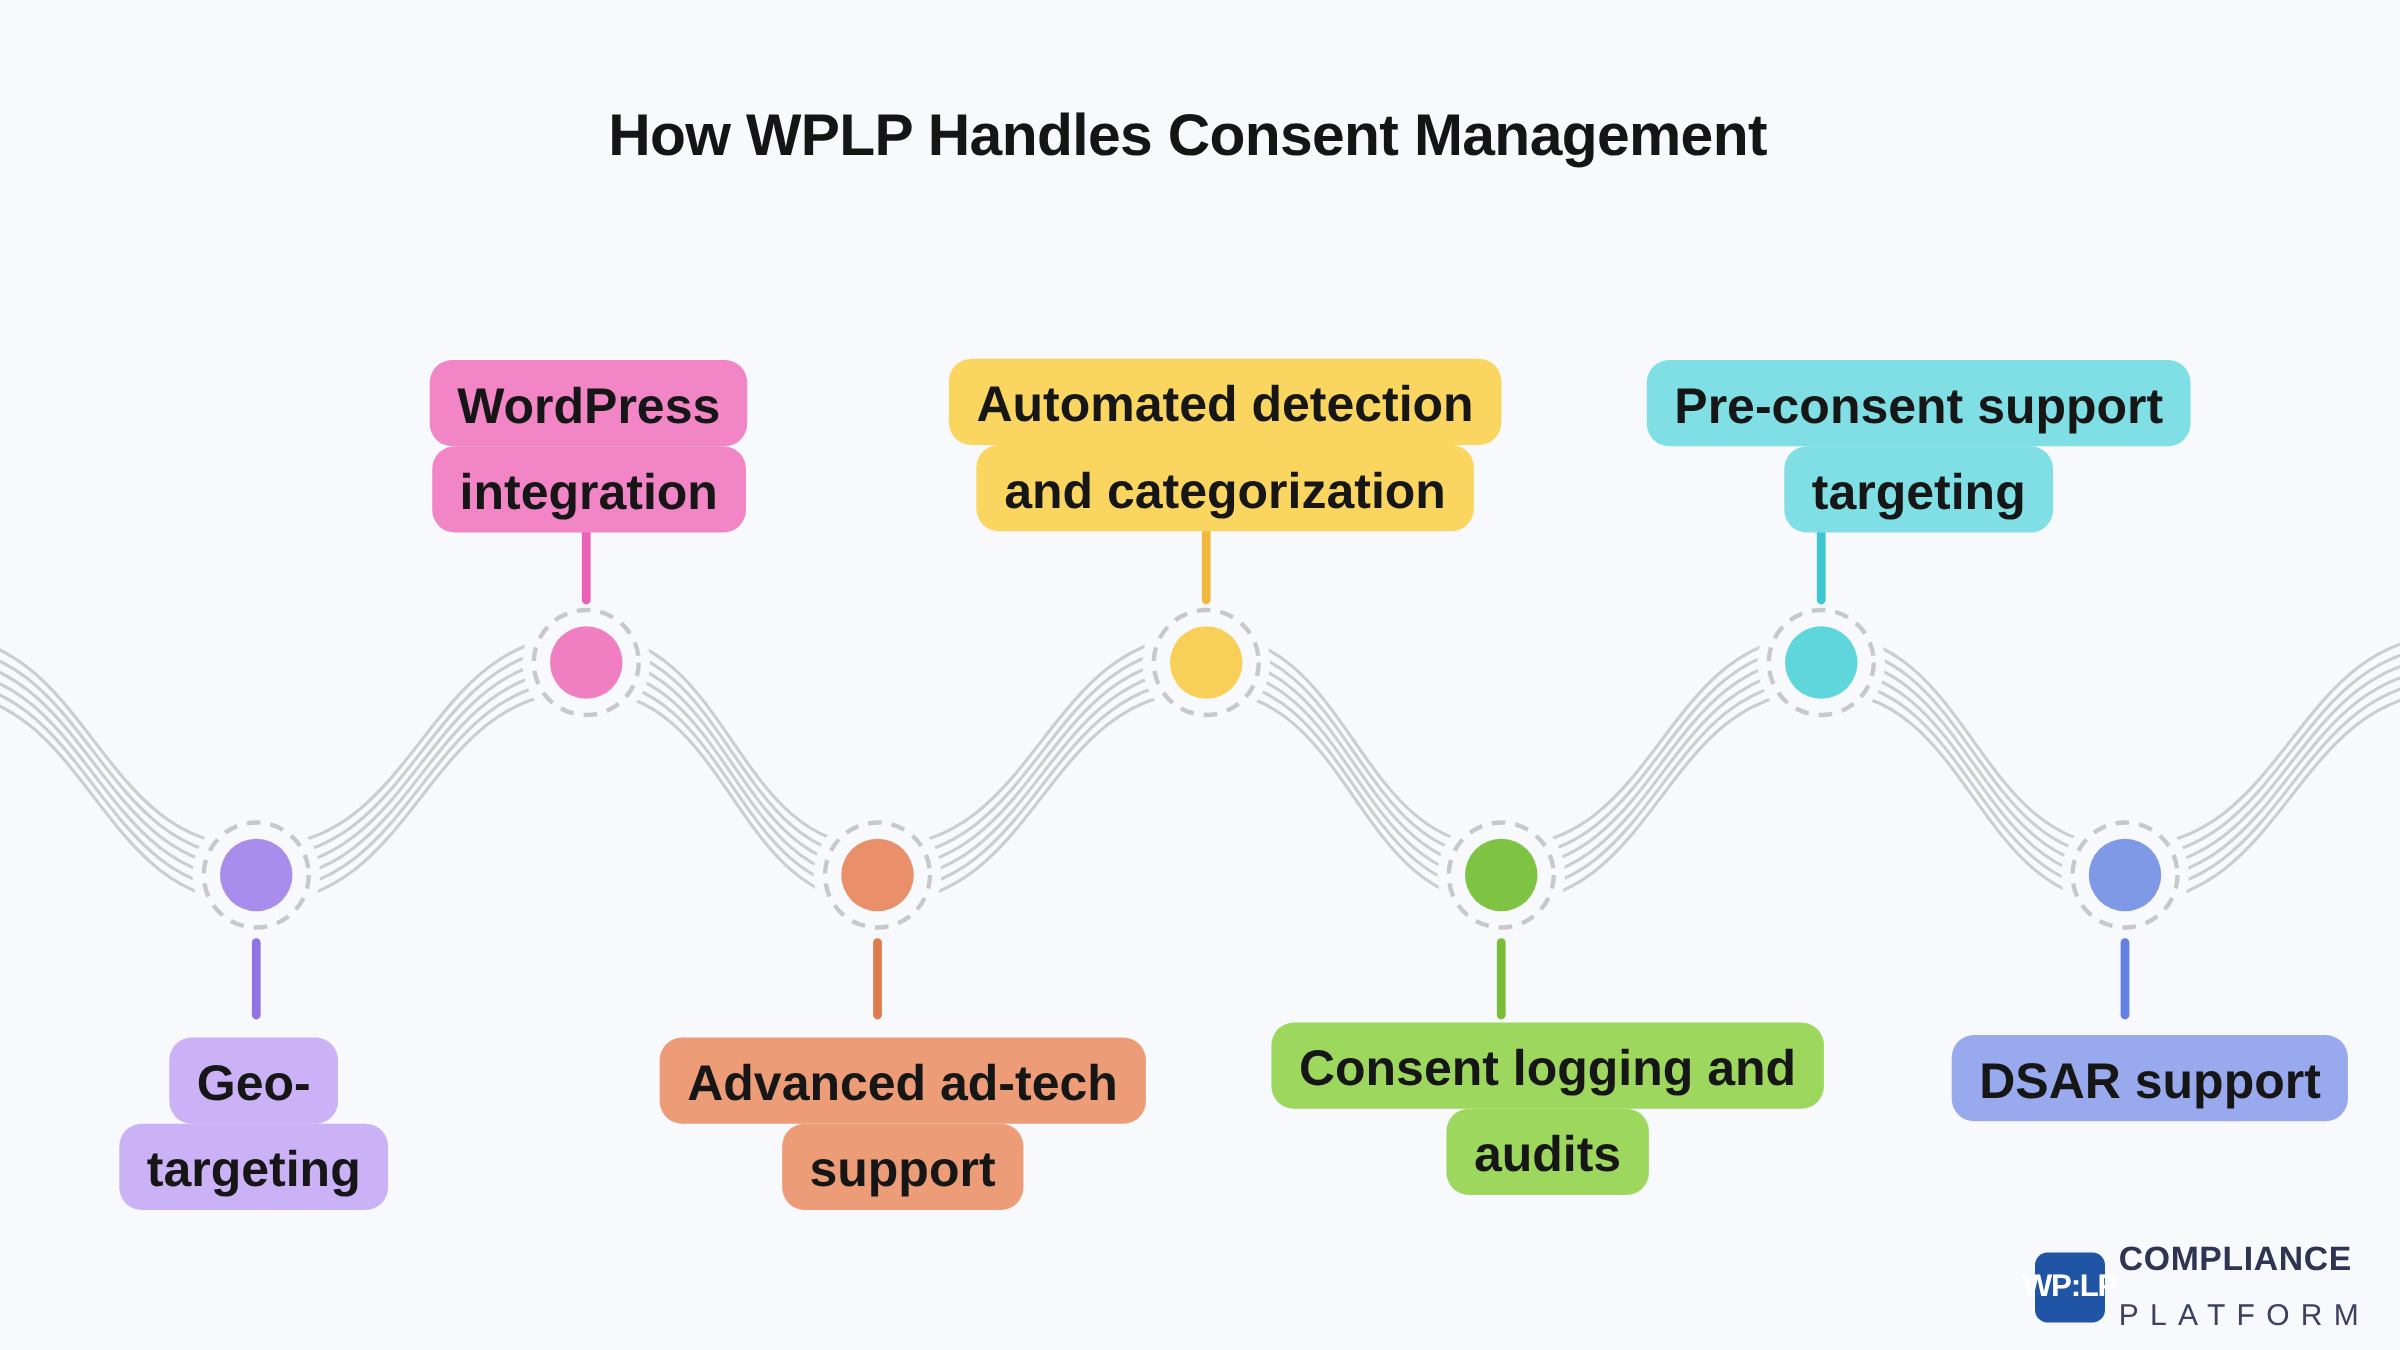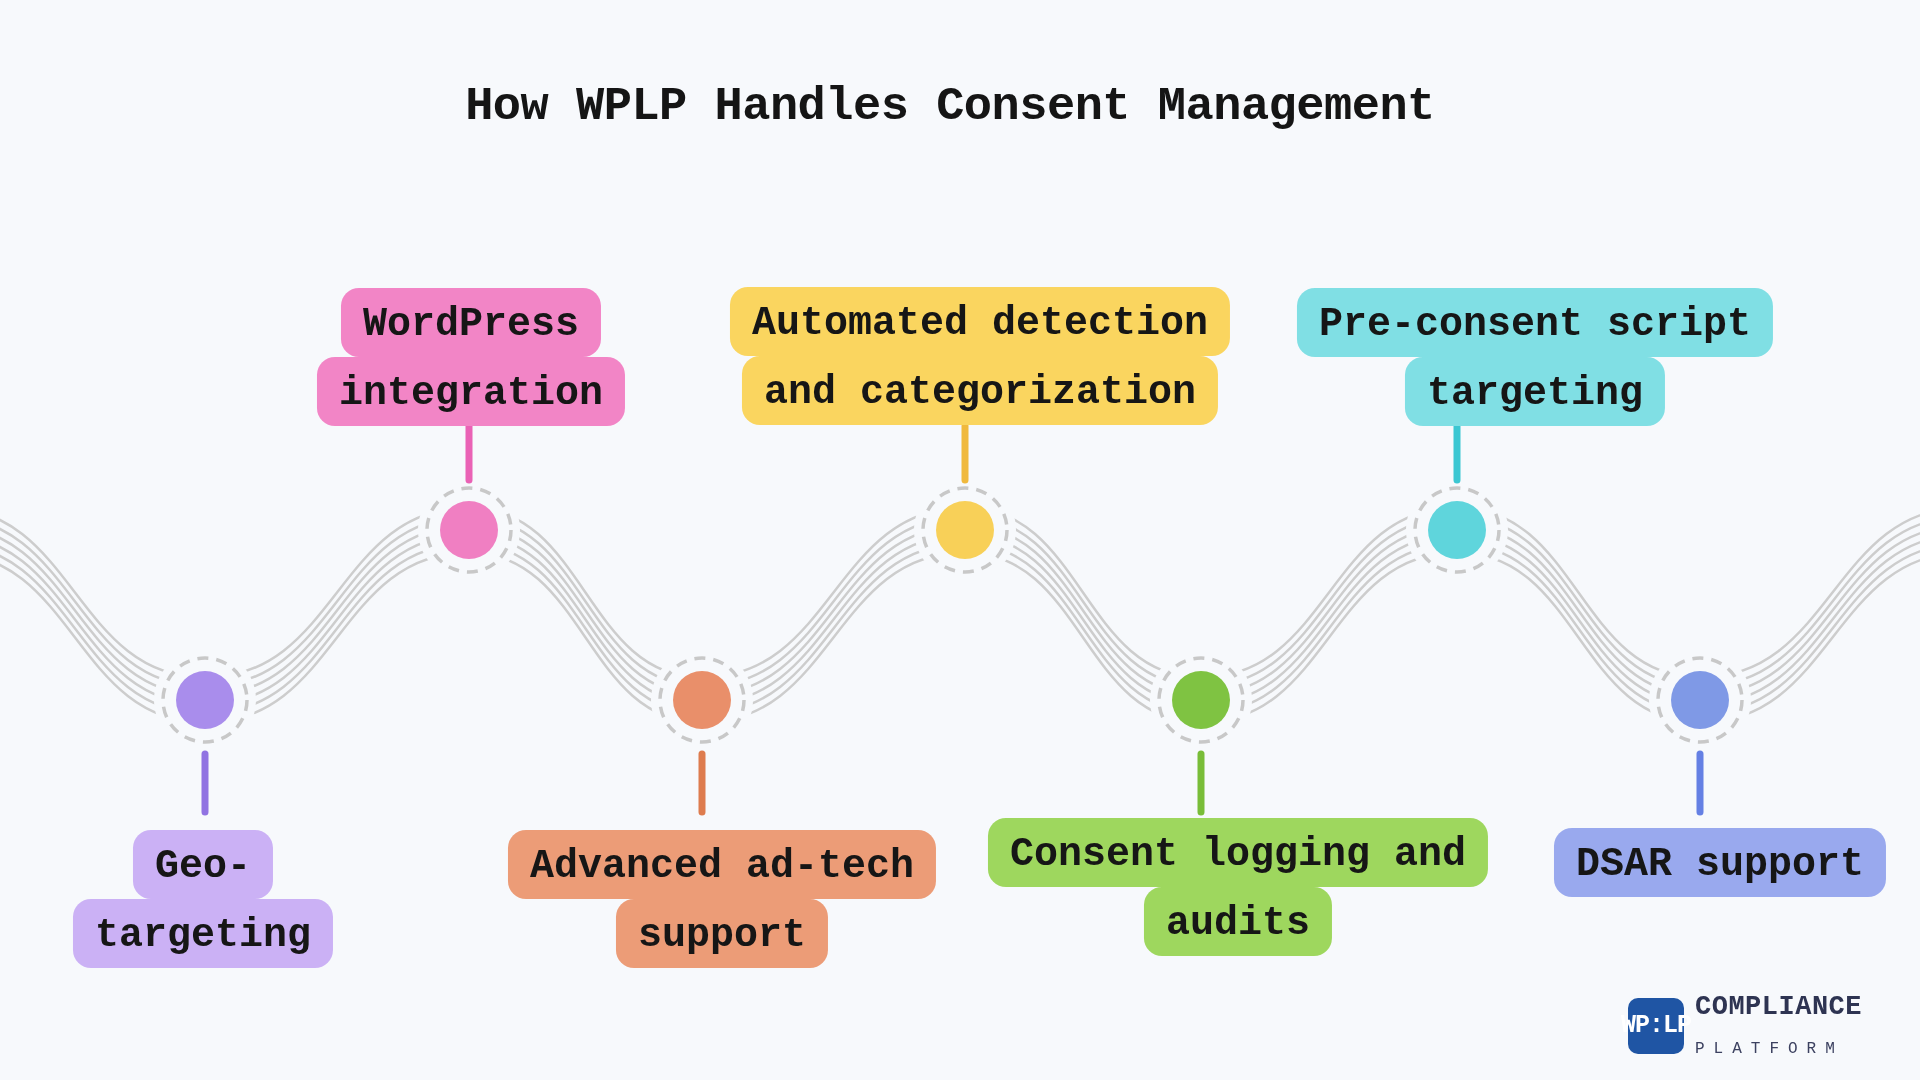--- a/index.html
+++ b/index.html
@@ -2,21 +2,21 @@
 <html><head>
 <meta charset="utf-8">
 <style>
   html, body { margin: 0; padding: 0; }
   .canvas {
     position: relative;
     width: 1920px;
     height: 1080px;
     overflow: hidden;
     background: #f7f9fc;
-    font-family: Liberation Mono, monospace;
+    font-family: Liberation Sans, sans-serif;
   }
   .page-title {
     position: absolute;
     top: 80px;
     left: 950px;
     transform: translateX(-50%);
     font-size: 47px;
     font-weight: bold;
     letter-spacing: -0.5px;
     color: #151515;
@@ -79,26 +79,27 @@
   }
   .logo-text { display: flex; flex-direction: column; justify-content: center; }
   .logo-name {
     font-size: 27px;
     font-weight: bold;
     letter-spacing: 0.5px;
     color: #2e3452;
     line-height: 1.0;
   }
   .logo-sub {
-    font-size: 16px;
+    font-size: 24px;
     font-weight: normal;
     letter-spacing: 9px;
     color: #3c4160;
     margin-top: 20px;
     line-height: 1.0;
+    text-align: center;
   }
 </style>
 </head>
 <body>
 
 <div class="canvas" style="background: rgb(247, 249, 252);">
 
   <div class="page-title">How WPLP Handles Consent Management</div>
 
   <svg class="scene-svg" id="scene" width="1920" height="1080" viewBox="0 0 1920 1080">
@@ -157,21 +158,21 @@
     <span class="label-line" style="background: rgb(250, 213, 95); color: rgb(22, 22, 22);">Automated detection</span><br>
     <span class="label-line" style="background: rgb(250, 213, 95); color: rgb(22, 22, 22);">and categorization</span>
   </div>
 
   <div class="node-label label-consent">
     <span class="label-line" style="background: rgb(158, 215, 94); color: rgb(22, 22, 22);">Consent logging and</span><br>
     <span class="label-line" style="background: rgb(158, 215, 94); color: rgb(22, 22, 22);">audits</span>
   </div>
 
   <div class="node-label label-preconsent">
-    <span class="label-line" style="background: rgb(128, 223, 228); color: rgb(22, 22, 22);">Pre-consent script</span><br>
+    <span class="label-line" style="background: rgb(128, 223, 228); color: rgb(22, 22, 22);">Pre-consent support</span><br>
     <span class="label-line" style="background: rgb(128, 223, 228); color: rgb(22, 22, 22);">targeting</span>
   </div>
 
   <div class="node-label label-dsar">
     <span class="label-line" style="background: rgb(153, 169, 238); color: rgb(22, 22, 22);">DSAR support</span><br>
     
   </div>
 
   <div class="logo">
     <div class="logo-mark" style="background: rgb(31, 85, 164);">

